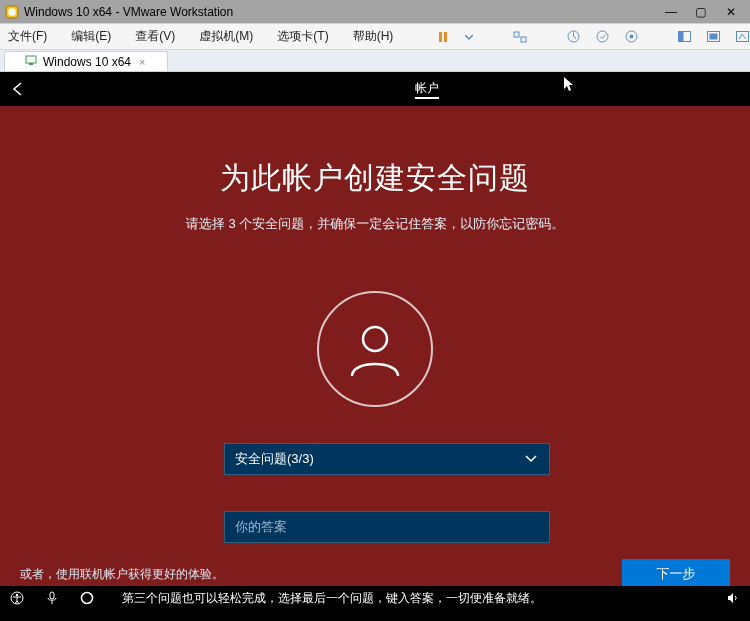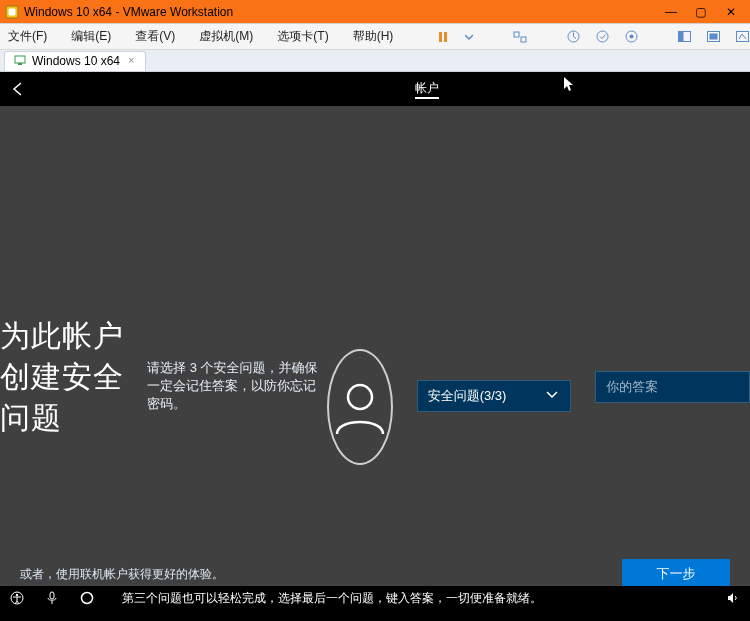--- a/index.html
+++ b/index.html
@@ -10,21 +10,21 @@
       width: 750px;
       height: 621px;
       overflow: hidden;
       position: relative;
     }
     
     .title-bar {
       display: flex;
       align-items: center;
       height: 24px;
-      background: #f97316;
+      background: #a3a3a3;
       border-bottom: 1px solid #d0d0d0;
       padding: 0 4px;
     }
     .title-bar .app-icon {
       width: 16px; height: 16px;
       display: inline-flex;
       align-items: center; justify-content: center;
       margin-right: 4px;
     }
     .title-bar .title-text {
@@ -80,24 +80,24 @@
       background: #e9eef5;
       display: flex;
       align-items: flex-end;
       padding: 0 4px;
       border-bottom: 1px solid #ccd3dc;
     }
     .tab {
       background: #fff;
       border: 1px solid #ccd3dc;
       border-bottom: none;
-      padding: 2px 9px;
-      font-size: 12px;
-      display: flex;
-      align-items: flex-start;
+      padding: 2px 20px;
+      font-size: 12px;
+      display: flex;
+      align-items: center;
       gap: 6px;
       border-radius: 3px 3px 0 0;
       margin-top: 10px;
     }
     .tab .tab-close {
       font-size: 11px;
       color: #888;
       cursor: pointer;
       padding: 0 2px;
     }
@@ -135,24 +135,24 @@
       position: absolute;
       top: 4px; right: 175px;
       color: #fff;
       font-size: 14px;
       pointer-events: none;
     }
     
     .oobe-body {
       position: relative;
       height: calc(100% - 34px - 24px);
-      background: #404040;
-      color: #fff;
-      display: flex;
-      flex-direction: row;
+      background: #7f1d1d;
+      color: #fff;
+      display: flex;
+      flex-direction: column;
       align-items: center;
       padding-top: 52px;
     }
     .oobe-body h1 {
       font-size: 30px;
       font-weight: 300;
       letter-spacing: 1px;
     }
     .oobe-body .subtitle {
       font-size: 13px;
@@ -166,21 +166,21 @@
       border-radius: 50%;
       display: flex;
       align-items: center; justify-content: center;
     }
     .form-row {
       width: 350px;
       margin-top: 36px;
       position: relative;
       padding-left: 24px;
     }
-    .form-row + .form-row { margin-top: 18px; }
+    .form-row + .form-row { }
     .select-box, .text-box {
       width: 100%;
       height: 32px;
       background: #00355e;
       border: 1px solid #345d7d;
       color: #fff;
       font-size: 13px;
       padding: 0 10px;
       display: flex;
       align-items: center;

